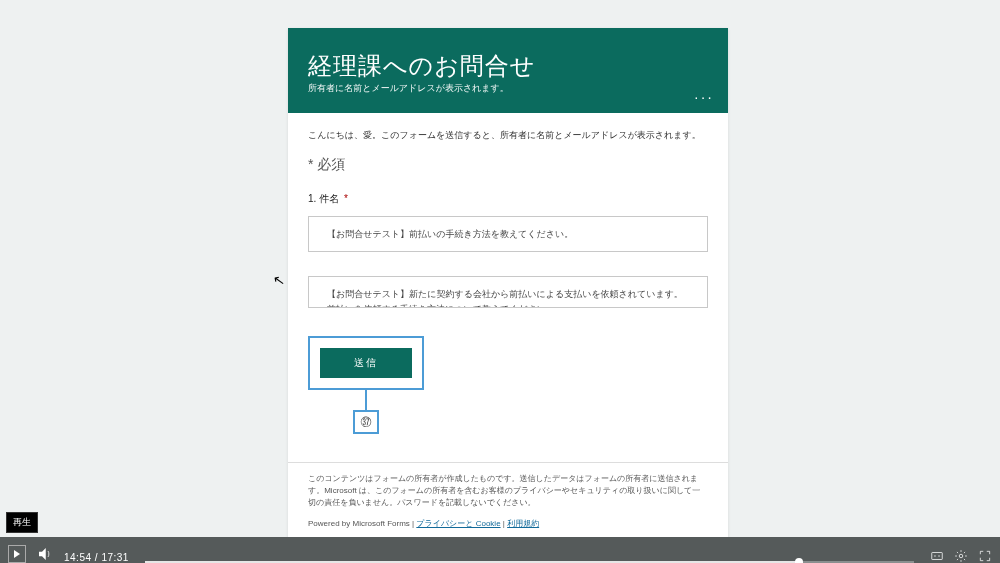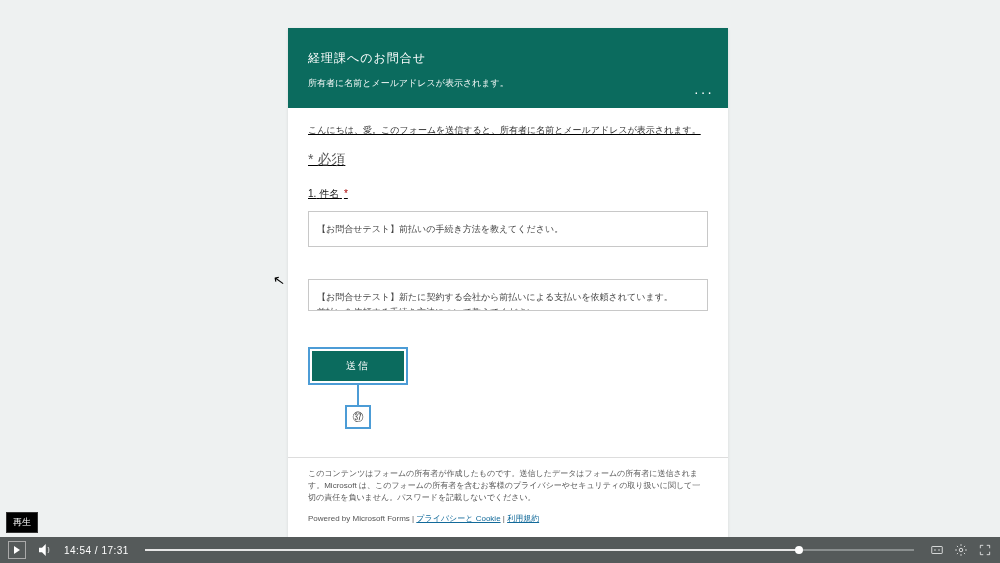--- a/index.html
+++ b/index.html
@@ -15,47 +15,47 @@
     width: 440px;
     background: #fff;
     box-shadow: 0 1px 3px rgba(0,0,0,0.1);
   }
   .form-header {
     background: #0b6b5e;
     color: #fff;
     padding: 22px 20px 18px 20px;
     position: relative;
   }
-  .form-header h1 { font-size: 12px; font-weight: 400; margin-bottom: 10px; letter-spacing: 1px; }
+  .form-header h1 { font-size: 24px; font-weight: 400; letter-spacing: 1px; }
   .form-header p { font-size: 9px; font-weight: 300; opacity: .95; }
   .header-more {
     position: absolute; right: 10px; bottom: 6px;
     color: #fff; font-size: 14px; letter-spacing: 2px; padding: 2px 4px; cursor: pointer;
   }
 
-  .form-body { padding: 16px 20px 20px 20px; text-decoration: underline; }
+  .form-body { padding: 16px 20px 20px 20px; }
   .greeting { font-size: 9px; color: #333; margin-bottom: 14px; }
   .required-note { font-size: 14px; color: #555; margin-bottom: 18px; }
 
-  .question { margin-bottom: 32px; }
+  .question { margin-bottom: 24px; }
   .q-label { font-size: 10px; color: #222; margin-bottom: 10px; }
   .q-star { color: #a80000; margin-left: 2px; }
   .q-input {
     width: 100%;
     border: 1px solid #c8c8c8;
-    padding: 10px 8px;
+    padding: 10px 18px;
     font-size: 9px;
     color: #444;
     resize: none;
     font-family: inherit;
     line-height: 1.6;
   }
   textarea.q-input { height: 32px; }
 
-  .submit-wrap { display:inline-block; border: 2.5px solid #4c9cd6; padding: 2px; }
+  .submit-wrap { display:inline-block; border: 2.5px solid #4c9cd6; padding: 10px; }
   .submit-btn {
     background: #0b6b5e;
     color: #fff;
     border: none;
     padding: 8px 34px;
     font-size: 10px;
     cursor: pointer;
     letter-spacing: 2px;
   }
 
@@ -111,21 +111,21 @@
     border: 1px solid #333;
   }
 
   
   .vcbar {
     position: absolute;
     left: 0; right: 0; bottom: 0;
     height: 26px;
     background: #555a5a;
     display: flex;
-    align-items: center;
+    align-items: flex-end;
     color: #fff;
     font-size: 10px;
     padding: 0 8px;
     gap: 10px;
   }
   .vc-btn {
     width: 18px; height: 18px;
     display: flex; align-items: center; justify-content: center;
     cursor: pointer;
   }

